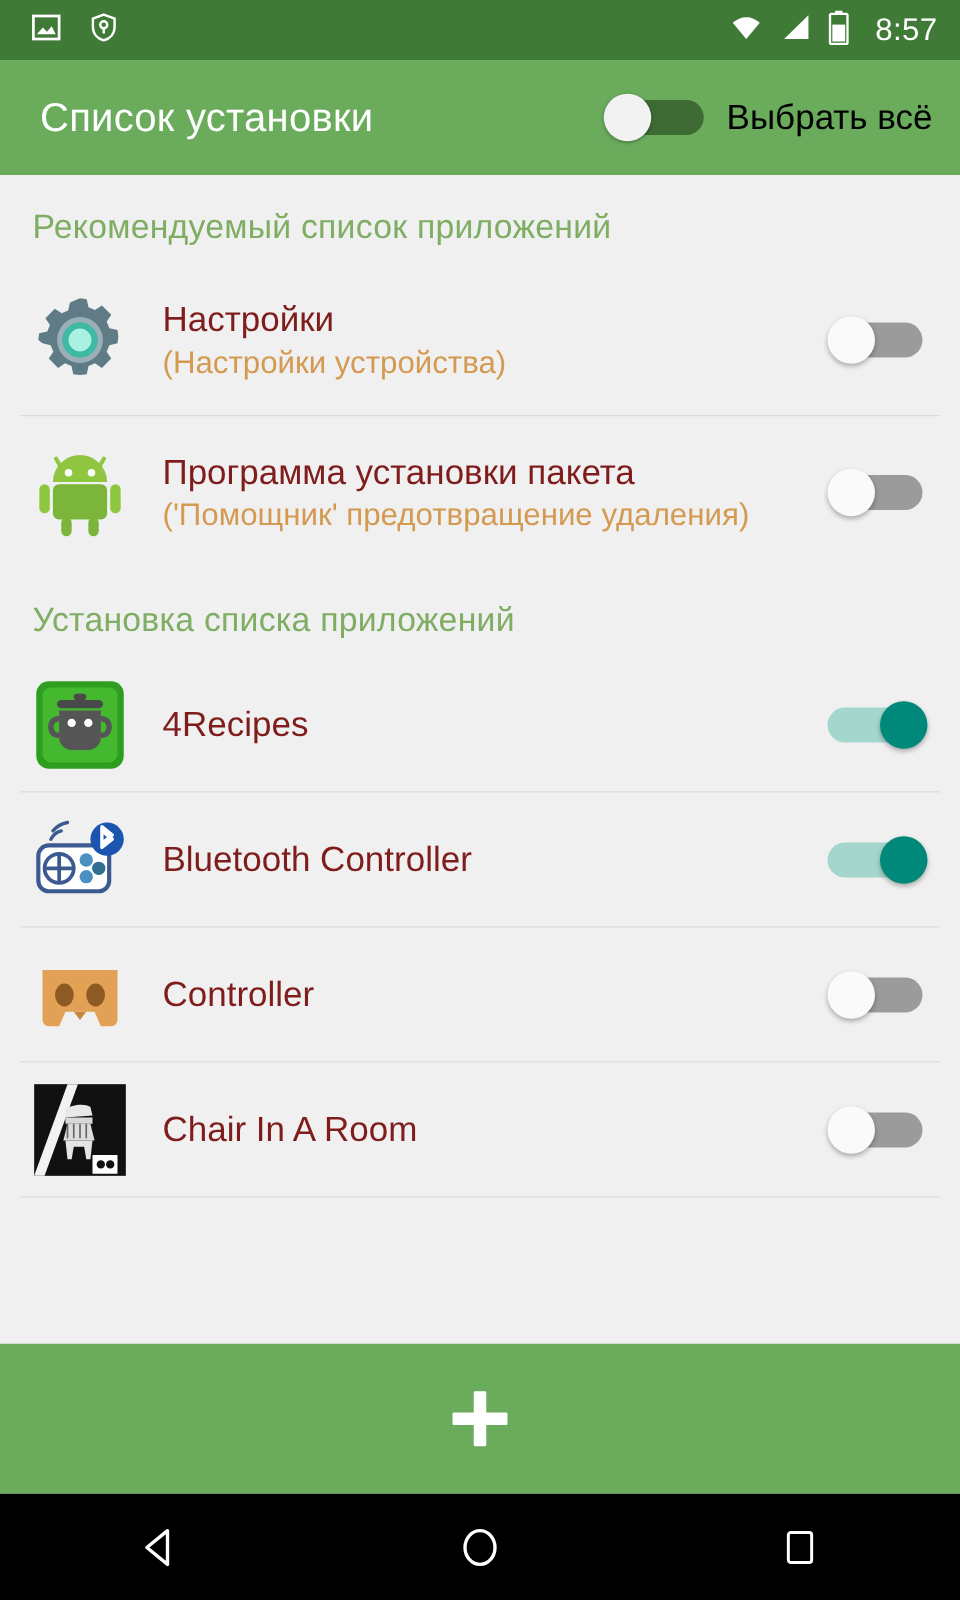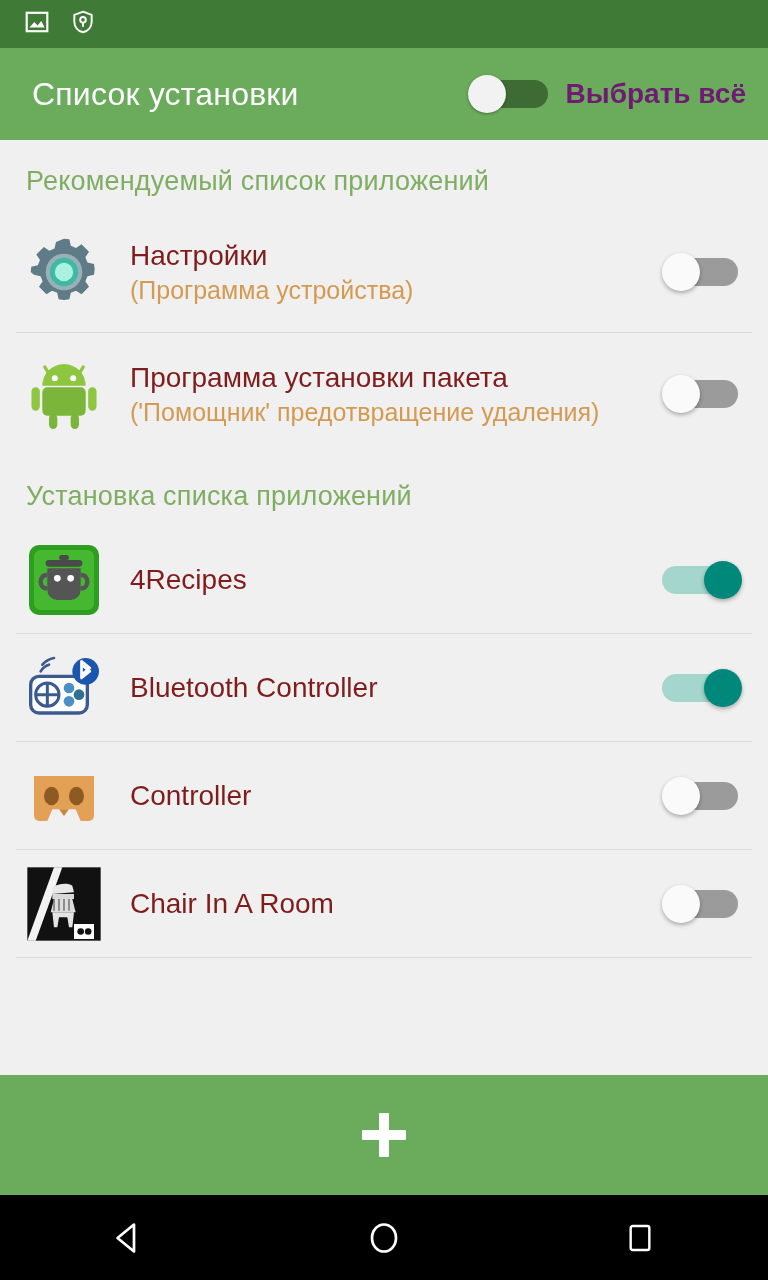--- a/index.html
+++ b/index.html
@@ -19,21 +19,21 @@
   .sb-right { margin-left:auto; display:flex; align-items:center; gap:12px; }
   .sb-time { font-size:25px; font-weight:400; letter-spacing:.3px; margin-left:8px; }
 
   
   .appbar {
     height:92px; background:#6aab5c; display:flex; align-items:center;
     padding:0 22px 0 32px;
   }
   .appbar-title { color:#ffffff; font-size:32px; font-weight:400; letter-spacing:.2px; }
   .appbar-right { margin-left:auto; display:flex; align-items:center; gap:18px; }
-  .selectall-label { color:#701a75; font-size:28px; font-weight:700; }
+  .selectall-label { color:#000000; font-size:28px; font-weight:400; }
 
   
   .hswitch { position:relative; width:80px; height:34px; }
   .hswitch .track {
     position:absolute; right:0; top:3px; width:68px; height:28px;
     border-radius:14px; background:#3d6b33;
   }
   .hswitch .thumb {
     position:absolute; left:0; top:0; width:38px; height:38px; margin-top:-2px;
     border-radius:50%; background:#f2f2f2;
@@ -110,20 +110,40 @@
           </svg>
       </span>
       <span>
         <svg width="26" height="26" viewBox="0 0 24 24">
             <path d="M12 2.5l8 3v6.2c0 5-3.4 8.6-8 9.8-4.6-1.2-8-4.8-8-9.8V5.5z" fill="none" stroke="#fff" stroke-width="1.8"></path>
             <circle cx="12" cy="10" r="2.6" fill="none" stroke="#fff" stroke-width="1.8"></circle>
             <path d="M12 12.4v4" stroke="#fff" stroke-width="1.8"></path>
           </svg>
       </span>
     </div>
+    <div class="sb-right">
+      <span>
+        <svg width="30" height="26" viewBox="0 0 24 24">
+            <path d="M2 8.5C5 5.8 8.4 4.4 12 4.4s7 1.4 10 4.1L12 20.5z" fill="#fff"></path>
+          </svg>
+      </span>
+      <span>
+        <svg width="26" height="26" viewBox="0 0 24 24">
+            <path d="M3 20.5h18V3z" fill="#fff"></path>
+          </svg>
+      </span>
+      <span>
+        <svg width="18" height="28" viewBox="0 0 14 24">
+          <rect x="4.5" y="0.5" width="5" height="2.4" fill="#fff"></rect>
+          <rect x="1" y="2.6" width="12" height="20.6" rx="1" fill="none" stroke="#fff" stroke-width="1.6"></rect>
+          <rect x="2.6" y="10" width="8.8" height="11.6" fill="#fff"></rect>
+        </svg>
+      </span>
+      <span class="sb-time">8:57</span>
+    </div>
   </div>
 
   <div class="appbar">
     <div class="appbar-title">Список установки</div>
     <div class="appbar-right">
       <div class="hswitch">
         <div class="track"></div>
         <div class="thumb"></div>
       </div>
       <div class="selectall-label">Выбрать всё</div>
@@ -138,21 +158,21 @@
       <div class="app-icon">
         <svg width="80" height="80" viewBox="0 0 48 48">
           <path d="M24 4l3.2.4.9 3.9 3.1 1.3 3.3-2.2 4.5 4.5-2.2 3.3 1.3 3.1 3.9.9.4 3.2-.4 3.2-3.9.9-1.3 3.1 2.2 3.3-4.5 4.5-3.3-2.2-3.1 1.3-.9 3.9-3.2.4-3.2-.4-.9-3.9-3.1-1.3-3.3 2.2-4.5-4.5 2.2-3.3-1.3-3.1-3.9-.9L4 24l.4-3.2 3.9-.9 1.3-3.1-2.2-3.3 4.5-4.5 3.3 2.2 3.1-1.3.9-3.9z" fill="#5f7b85"></path>
           <circle cx="24" cy="24" r="11" fill="#9bb0b6"></circle>
           <circle cx="24" cy="24" r="8.5" fill="#3fb9a6"></circle>
           <circle cx="24" cy="24" r="5.5" fill="#a9f2e0"></circle>
         </svg>
       </div>
       <div class="row-texts">
         <div class="row-title">Настройки</div>
-        <div class="row-sub">(Программа устройства)</div>
+        <div class="row-sub">(Настройки устройства)</div>
       </div>
       <div class="lswitch off">
         <div class="track"></div>
         <div class="thumb"></div>
       </div>
       <div class="divider"></div>
     </div>
 
     <div class="row tall">
       <div class="app-icon">

